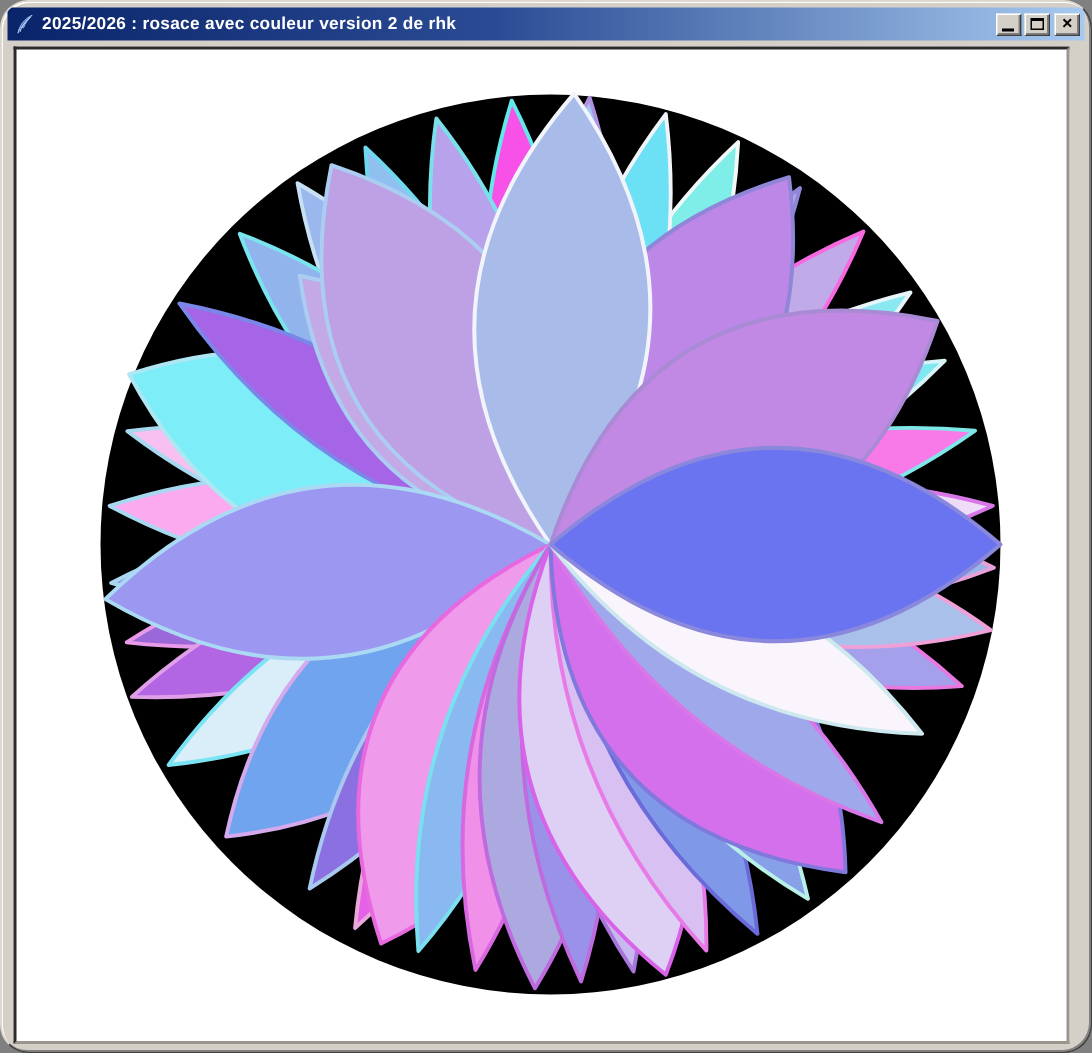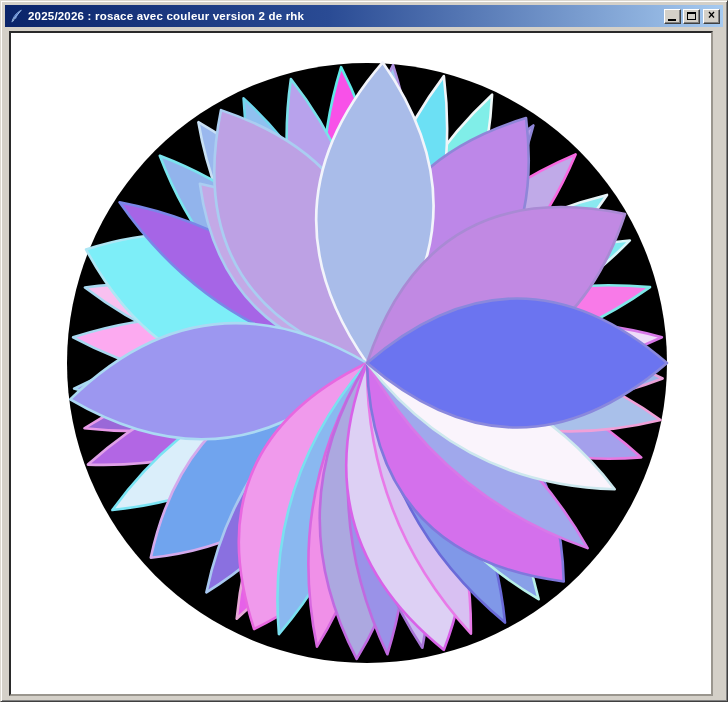--- a/index.html
+++ b/index.html
@@ -5,20 +5,21 @@
   html,body{margin:0;padding:0;background:#808080;}
   *{box-sizing:border-box;}
   .window{
     position:relative;width:728px;height:702px;
     background:#d4d0c8;
     border-top:1px solid #dcd8d0;border-left:1px solid #dcd8d0;
     border-right:1px solid #404040;border-bottom:1px solid #404040;
     box-shadow:inset 1px 1px 0 #fdfcfa, inset -1px -1px 0 #808080;
     font-family:"Liberation Sans", sans-serif;
     overflow:hidden;
+    border-radius:19px;
   }
   .titlebar{
     position:absolute;left:4px;top:4px;right:4px;height:22px;
     background:linear-gradient(to right,#0a246a 0%,#2a4b94 45%,#a6caf0 100%);
     display:flex;align-items:center;padding:0 3px;
   }
   .app-icon{width:15px;height:15px;margin:0 4px 0 1px;flex:0 0 auto;}
   .title-text{
     color:#ffffff;font-size:11.5px;font-weight:bold;
     white-space:nowrap;letter-spacing:0.2px;

